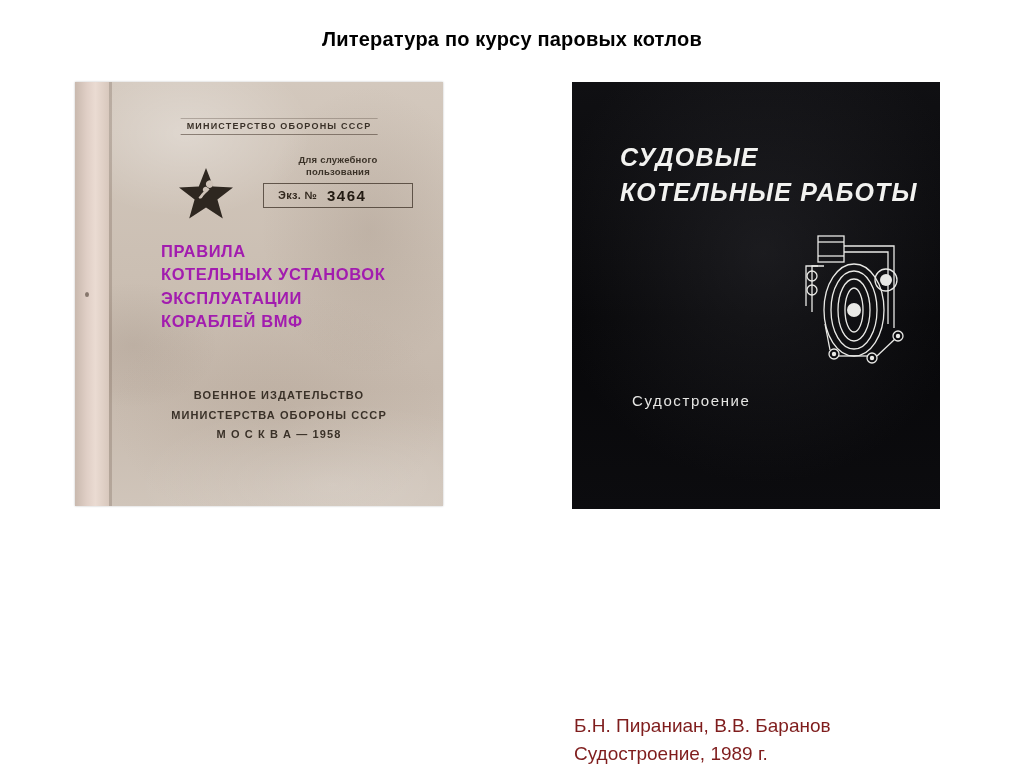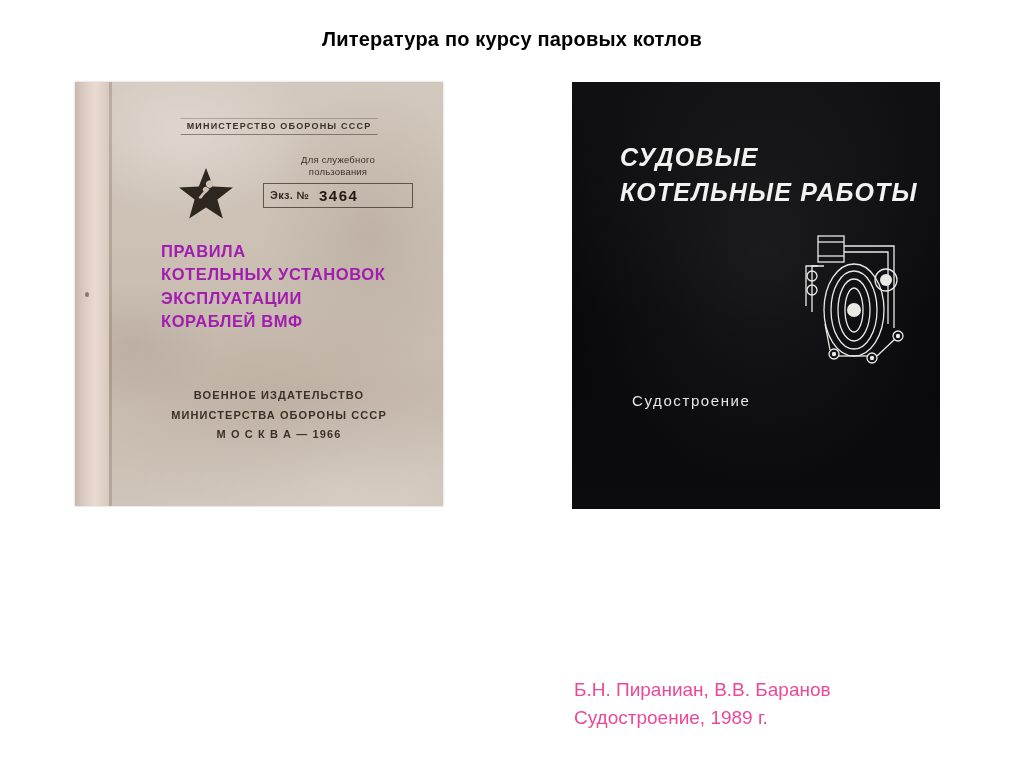--- a/index.html
+++ b/index.html
@@ -112,30 +112,30 @@
     position: absolute;
     left: 148px;
     top: 72px;
     width: 150px;
   }
   .b1-stamp .line1 {
     font-size: 9.5px;
     color: #3b3228;
     text-align: center;
     line-height: 1.25;
-    font-weight: normal;
+    font-weight: bold;
     letter-spacing: 0.2px;
   }
   .b1-stamp .box {
     margin-top: 5px;
     border: 1px solid rgba(60,48,38,0.75);
     height: 23px;
     display: flex;
     align-items: center;
-    padding-left: 6px;
+    padding-left: 14px;
     font-size: 11px;
     color: #33291f;
     font-weight: bold;
     letter-spacing: 0.3px;
   }
   .b1-stamp .num {
     margin-left: 10px;
     font-size: 15px;
     font-weight: bold;
     letter-spacing: 1.5px;
@@ -210,23 +210,23 @@
     bottom: 100px;
     font-size: 15px;
     color: #e6e6e4;
     letter-spacing: 1.6px;
   }
 
   
   .caption {
     position: absolute;
     left: 574px;
-    top: 676px;
+    top: 712px;
     width: 430px;
-    color: #ec4899;
+    color: #7f1d1d;
     font-size: 19px;
     line-height: 1.45;
   }
   .caption .l2 { white-space: nowrap; }
 </style>
 </head>
 <body>
 
 <div class="slide">
 
@@ -264,21 +264,21 @@
       <div class="b1-title">
         <div>ПРАВИЛА</div>
         <div>КОТЕЛЬНЫХ УСТАНОВОК</div>
         <div>ЭКСПЛУАТАЦИИ</div>
         <div>КОРАБЛЕЙ ВМФ</div>
       </div>
 
       <div class="b1-publisher">
         <div>ВОЕННОЕ ИЗДАТЕЛЬСТВО</div>
         <div>МИНИСТЕРСТВА ОБОРОНЫ СССР</div>
-        <div>М О С К В А — 1966</div>
+        <div>М О С К В А — 1958</div>
       </div>
 
     </div>
   </div>
 
   <div class="book2">
     <div class="vign"></div>
 
     <div class="b2-title">
       <div>СУДОВЫЕ</div>

